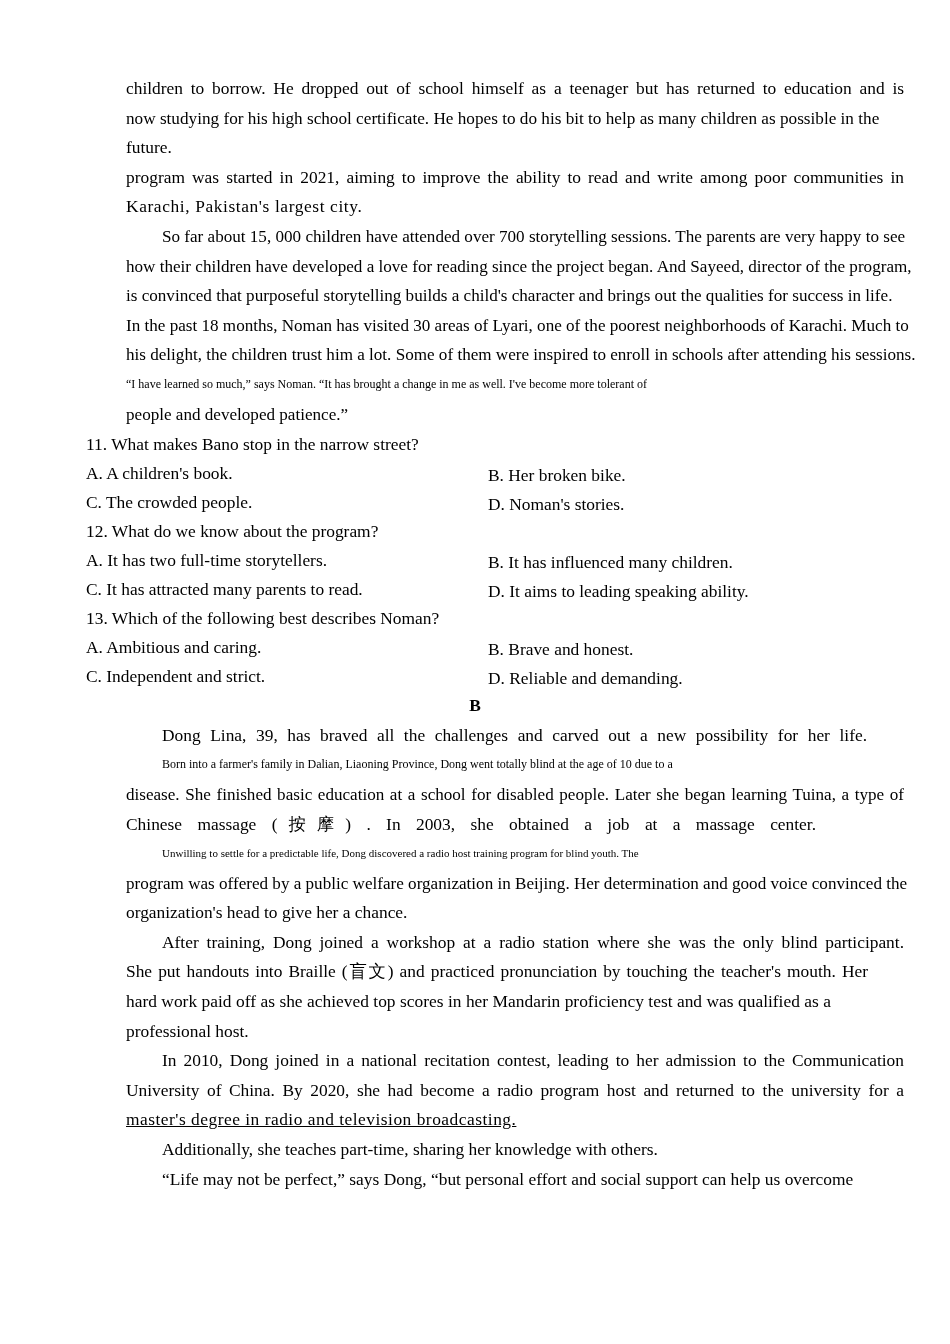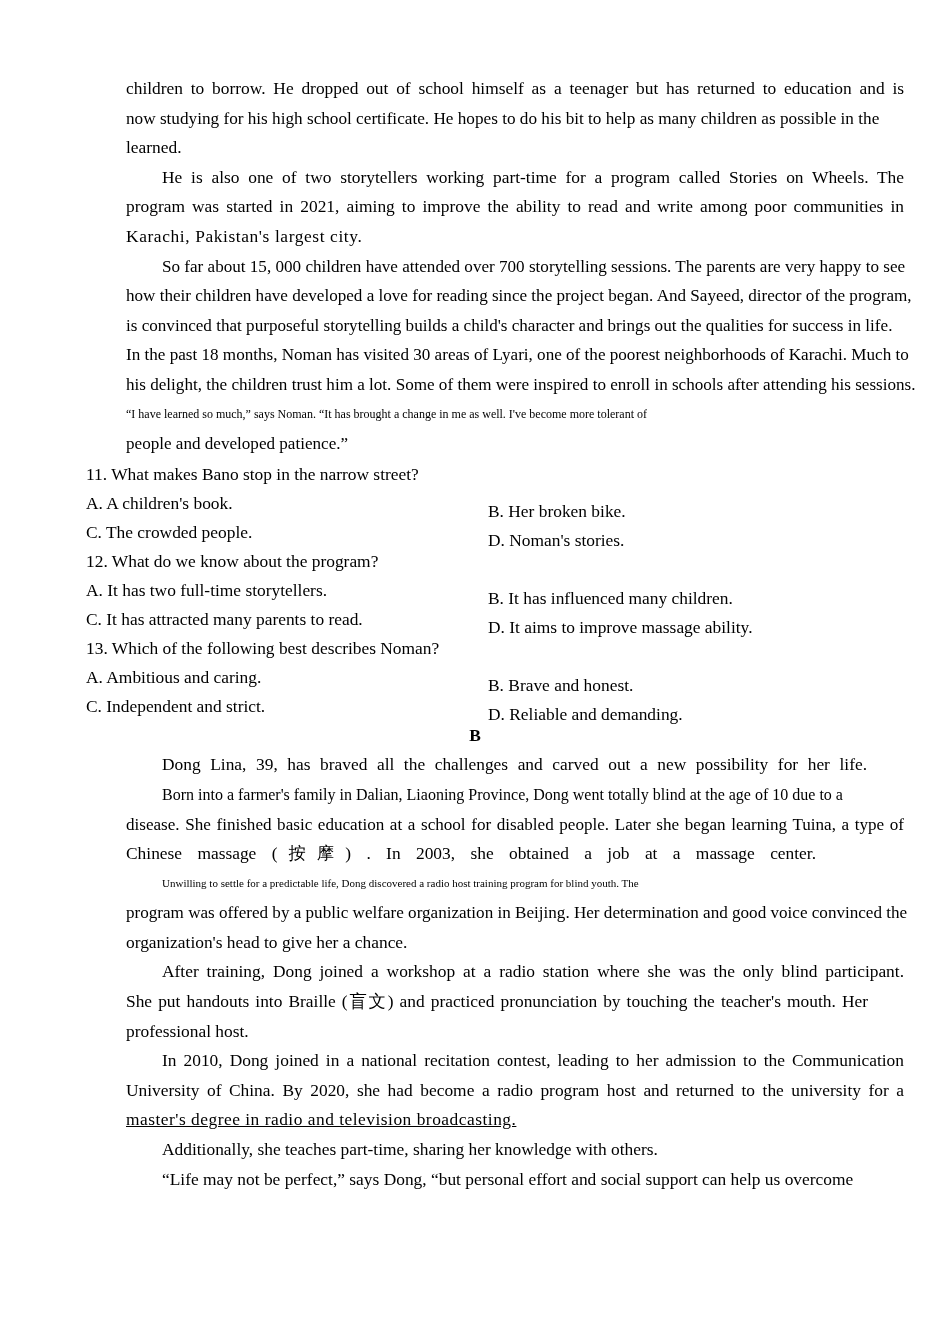--- a/index.html
+++ b/index.html
@@ -58,47 +58,44 @@
   }
   .opt-row {
     display: block;
     height: 29px;
     line-height: 29px;
     font-size: 17.4px;
     position: relative;
     white-space: nowrap;
   }
   .opt-a { position: absolute; left: 0; top: 0; }
-  .opt-b { position: absolute; left: 402px; top: 8px; }
+  .opt-b { position: absolute; left: 402px; top: 2px; }
   .qline {
     display: block;
     height: 29px;
     line-height: 29px;
     font-size: 17.4px;
     white-space: nowrap;
   }
 </style>
 </head>
 <body>
 
 <div class="page">
   <div class="content">
 
     <div>
       <div class="line just">
         <span style="width:100%;display:block;text-align:justify;text-align-last:justify;">children to borrow. He dropped out of school himself as a teenager but has returned to education and is</span>
       </div>
       <div class="line" style="font-size:17.2px;"><span>now studying for his high school certificate. He hopes to do his bit to help as many children as possible in the</span></div>
-      <div class="line"><span>learned.</span></div>
-    </div>
-
-    <div>
-      <div class="line" style="padding-left:36px;">
-        <span style="display:inline-block;width:742px;text-align:justify;text-align-last:justify;">He is also one of two storytellers working part-time for a program called Stories on Wheels. The</span>
-      </div>
+      <div class="line"><span>future.</span></div>
+    </div>
+
+    <div>
       <div class="line">
         <span style="display:inline-block;width:778px;text-align:justify;text-align-last:justify;">program was started in 2021, aiming to improve the ability to read and write among poor communities in</span>
       </div>
       <div class="line"><span style="letter-spacing:0.6px;">Karachi, Pakistan's largest city.</span></div>
     </div>
 
     <div>
       <div class="line" style="padding-left:36px;font-size:17.1px;">
         <span>So far about 15, 000 children have attended over 700 storytelling sessions. The parents are very happy to see</span>
       </div>
@@ -123,21 +120,21 @@
     </div>
 
     <div>
       <div class="qline">12. What do we know about the program?</div>
       <div class="opt-row">
         <span class="opt-a">A. It has two full-time storytellers.</span>
         <span class="opt-b">B. It has influenced many children.</span>
       </div>
       <div class="opt-row">
         <span class="opt-a">C. It has attracted many parents to read.</span>
-        <span class="opt-b">D. It aims to improve massage ability.</span>
+        <span class="opt-b">D. It aims to leading speaking ability.</span>
       </div>
     </div>
 
     <div>
       <div class="qline">13. Which of the following best describes Noman?</div>
       <div class="opt-row">
         <span class="opt-a">A. Ambitious and caring.</span>
         <span class="opt-b">B. Brave and honest.</span>
       </div>
       <div class="opt-row">
@@ -148,21 +145,21 @@
 
     <div class="centerline">B</div>
 
     <div>
       <div class="line" style="padding-left:36px;">
         <span style="display:inline-block;width:705px;text-align:justify;text-align-last:justify;">Dong Lina, 39, has braved all the challenges and carved out a new possibility for her life.</span>
       </div>
     </div>
 
     <div>
-      <div class="line" style="padding-left:36px;font-size:16px;">
+      <div class="line" style="padding-left:36px;font-size:12px;">
         <span>Born into a farmer's family in Dalian, Liaoning Province, Dong went totally blind at the age of 10 due to a</span>
       </div>
       <div class="line" style="font-size:17.1px;">
         <span style="display:inline-block;width:778px;text-align:justify;text-align-last:justify;">disease. She finished basic education at a school for disabled people. Later she began learning Tuina, a type of</span>
       </div>
       <div class="line">
         <span style="display:inline-block;width:690px;text-align:justify;text-align-last:justify;">Chinese massage (按摩) . In 2003, she obtained a job at a massage center.</span>
       </div>
     </div>
 
@@ -176,20 +173,23 @@
       <div class="line"><span>organization's head to give her a chance.</span></div>
     </div>
 
     <div>
       <div class="line" style="padding-left:36px;">
         <span style="display:inline-block;width:742px;text-align:justify;text-align-last:justify;">After training, Dong joined a workshop at a radio station where she was the only blind participant.</span>
       </div>
       <div class="line">
         <span style="display:inline-block;width:742px;text-align:justify;text-align-last:justify;">She put handouts into Braille (盲文) and practiced pronunciation by touching the teacher's mouth. Her</span>
       </div>
+      <div class="line">
+        <span style="display:inline-block;width:705px;text-align:justify;text-align-last:justify;">hard work paid off as she achieved top scores in her Mandarin proficiency test and was qualified as a</span>
+      </div>
       <div class="line"><span>professional host.</span></div>
     </div>
 
     <div>
       <div class="line" style="padding-left:36px;">
         <span style="display:inline-block;width:742px;text-align:justify;text-align-last:justify;">In 2010, Dong joined in a national recitation contest, leading to her admission to the Communication</span>
       </div>
       <div class="line">
         <span style="display:inline-block;width:778px;text-align:justify;text-align-last:justify;">University of China. By 2020, she had become a radio program host and returned to the university for a</span>
       </div>

